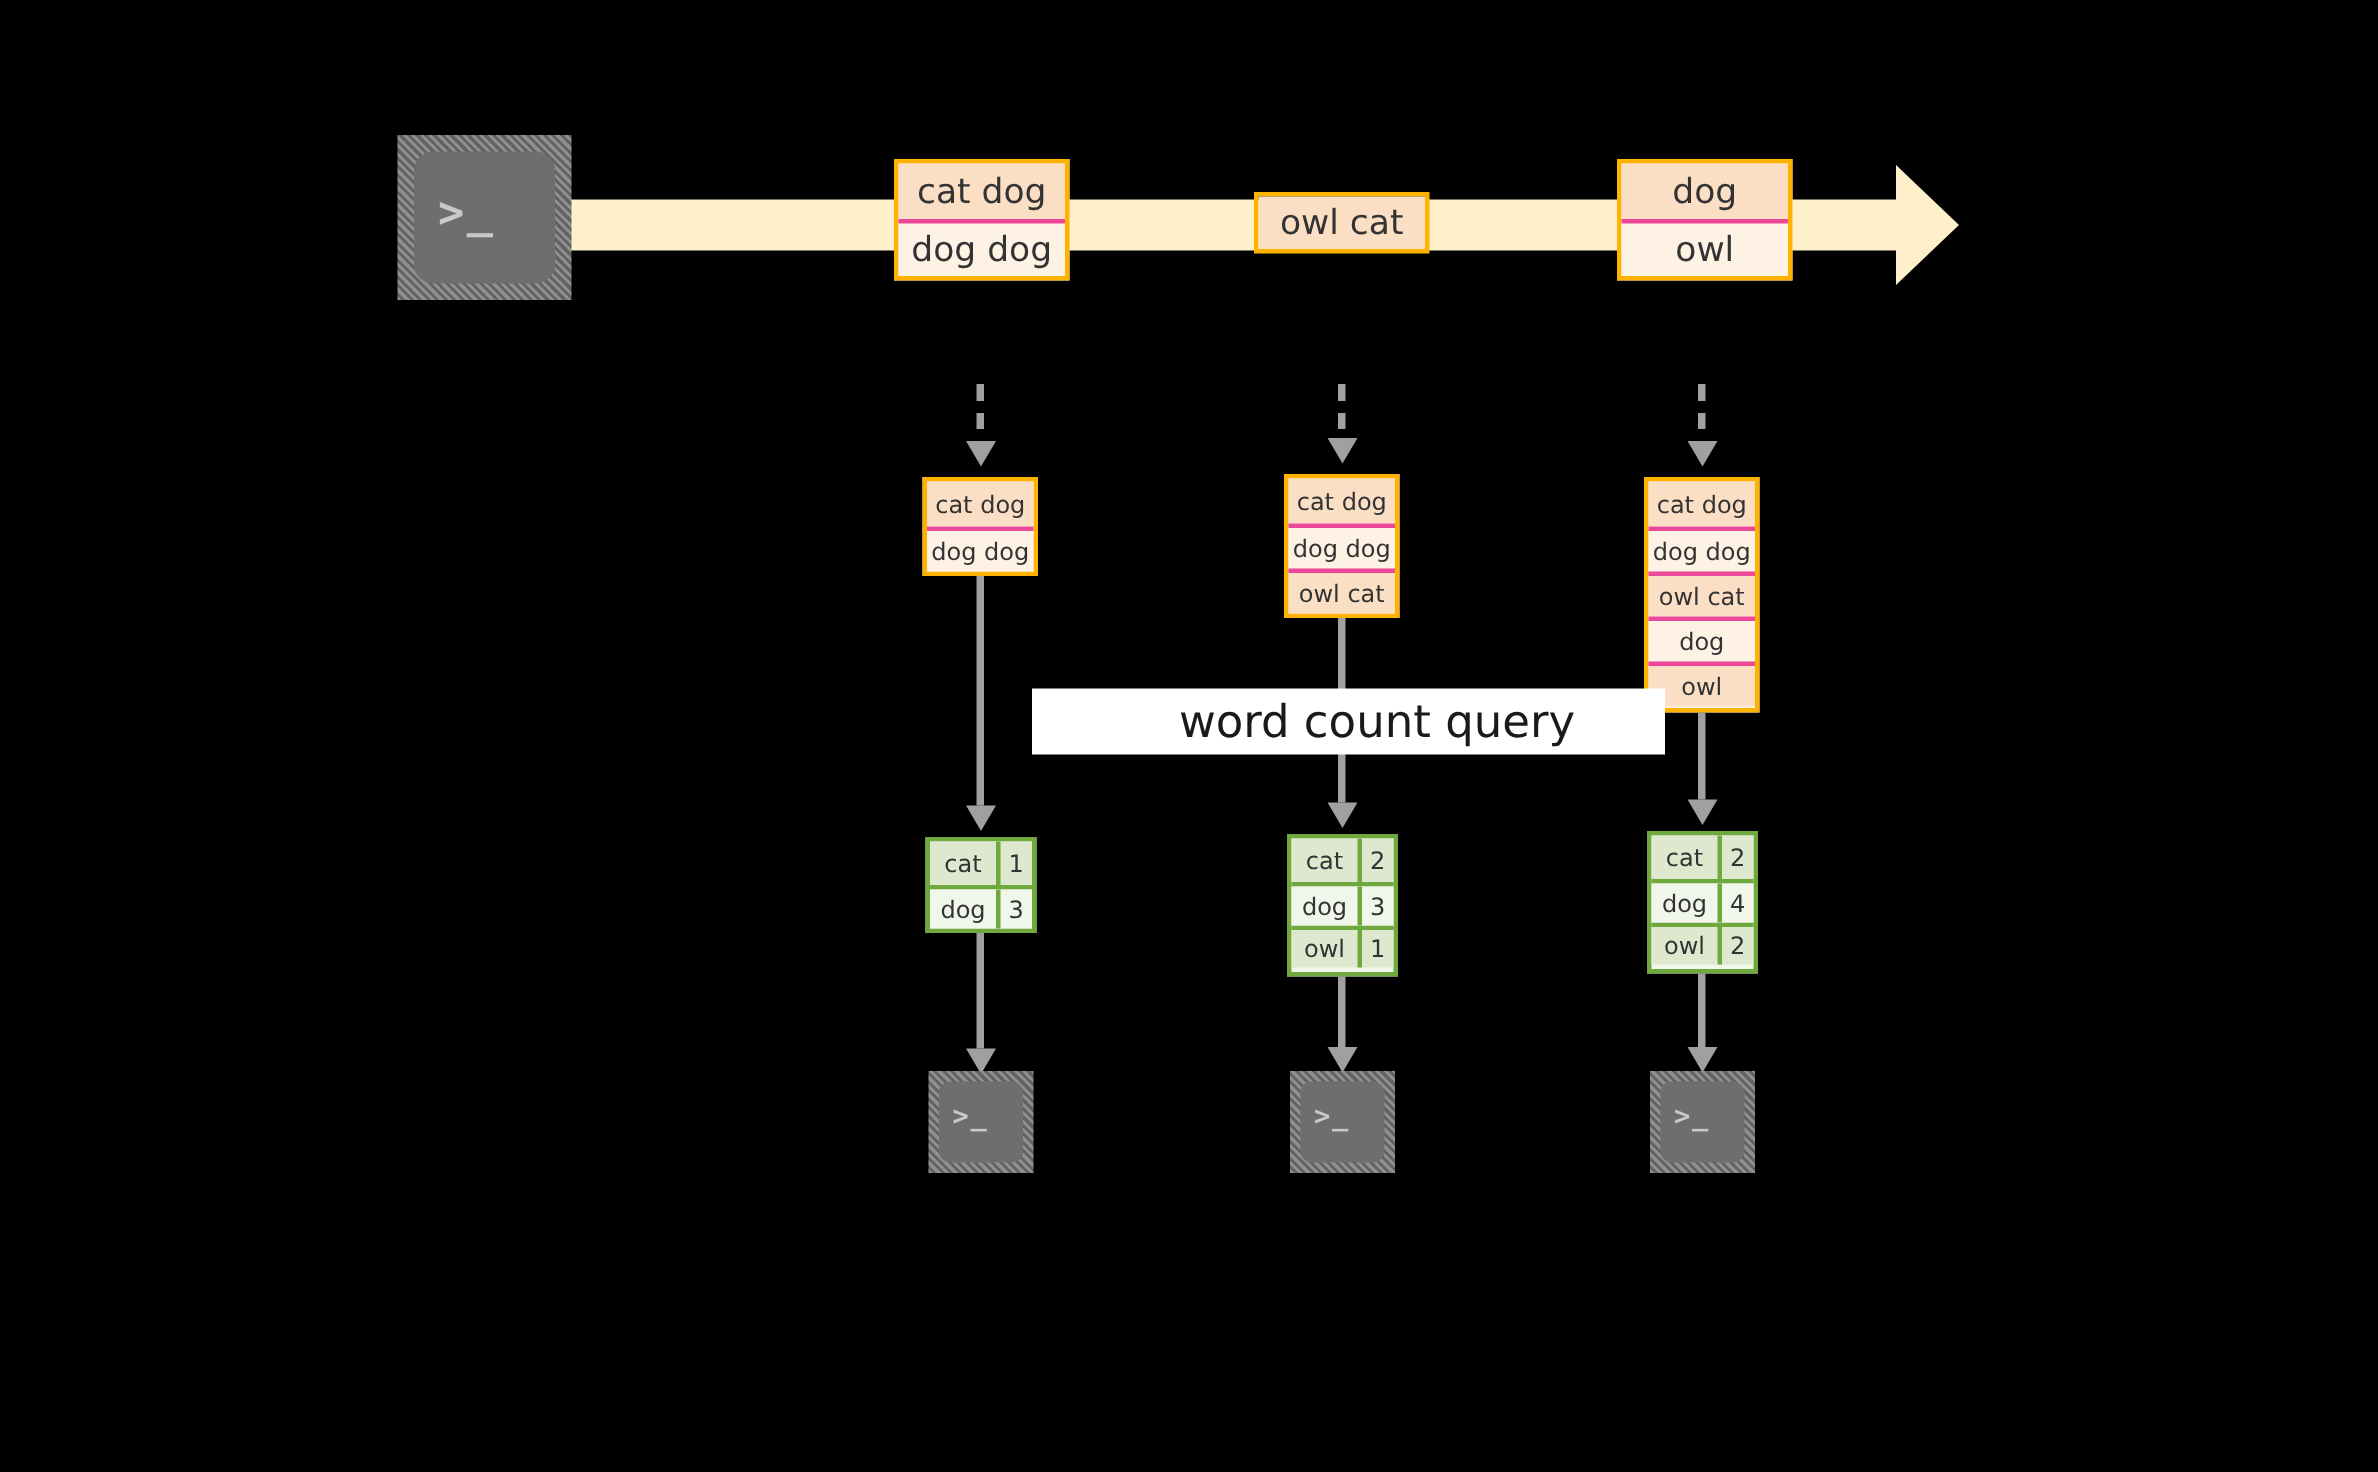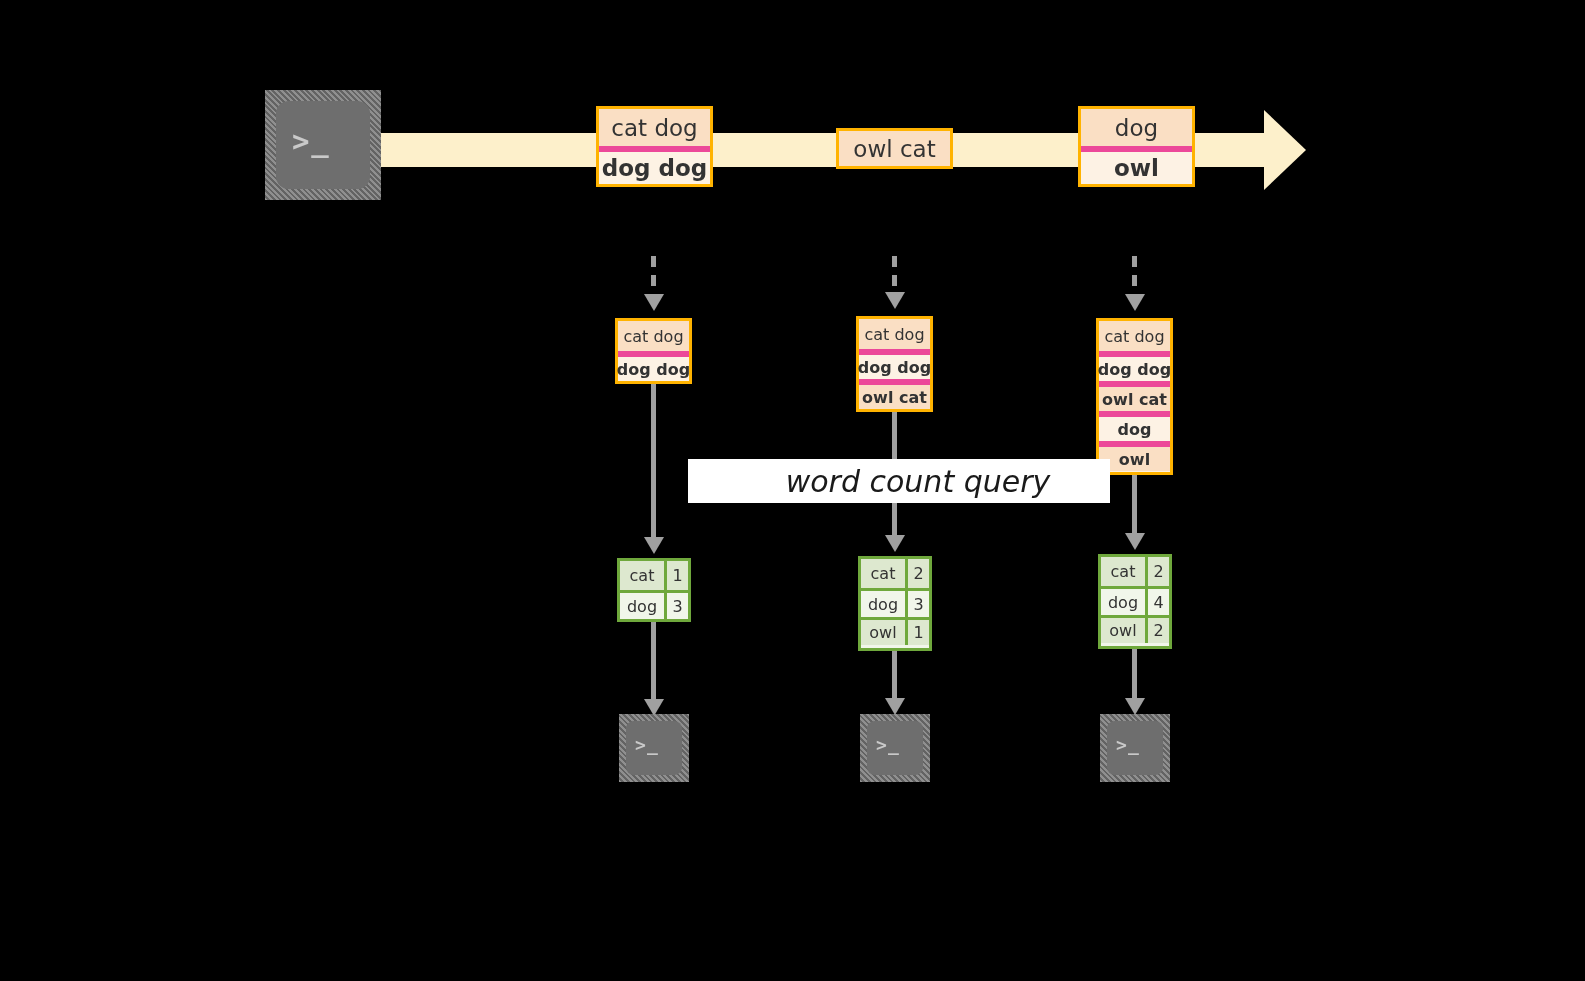--- a/index.html
+++ b/index.html
@@ -22,21 +22,21 @@
       border-top:40px solid transparent;border-bottom:40px solid transparent;
       border-left:42px solid #fdf0cb;}
 
   
   .obox{position:absolute;box-sizing:border-box;border:3px solid #ffb300;
         background:#fdf2e4;}
   .obox .cell{box-sizing:border-box;display:flex;align-items:center;
         justify-content:center;color:#333;white-space:nowrap;}
   .obox .cell.dark{background:#fadfc4;}
   .obox .cell.light{background:#fdf2e4;}
-  .obox .cell+.cell{border-top:6px solid #ec4899;font-weight:bold;}
+  .obox .cell+.cell{border-top:3px solid #ec4899;}
 
   
   .gtab{position:absolute;box-sizing:border-box;border:3px solid #6fa83c;
         background:#f1f6ea;}
   .gtab .row{display:flex;box-sizing:border-box;}
   .gtab .row+.row{border-top:3px solid #6fa83c;}
   .gtab .row.dark .k,.gtab .row.dark .v{background:#dde8cf;}
   .gtab .row.light .k,.gtab .row.light .v{background:#f1f6ea;}
   .gtab .k,.gtab .v{box-sizing:border-box;display:flex;align-items:center;
         justify-content:center;color:#333;white-space:nowrap;}
@@ -181,16 +181,16 @@
   <div class="gline" style="left:1132px;top:649px;height:49px;"></div>
   <div class="ghead" style="left:1125px;top:698px;"></div>
 
   <div class="term" style="left:1100px;top:714px;width:70px;height:68px;">
     <div class="frame"></div>
     <div class="face" style="left:7px;top:7px;right:7px;bottom:7px;"></div>
     <div class="glyph" style="left:16px;top:22px;font-size:18px;">&gt;_</div>
   </div>
 
   <div class="qlabel" style="left:688px;top:459px;width:422px;height:44px;font-size:30px;">
-    <span style="margin-left:38px;font-style:italic;">word count query</span>
+    <span style="margin-left:38px;">word count query</span>
   </div>
 
 </div>
 
 </body></html>

